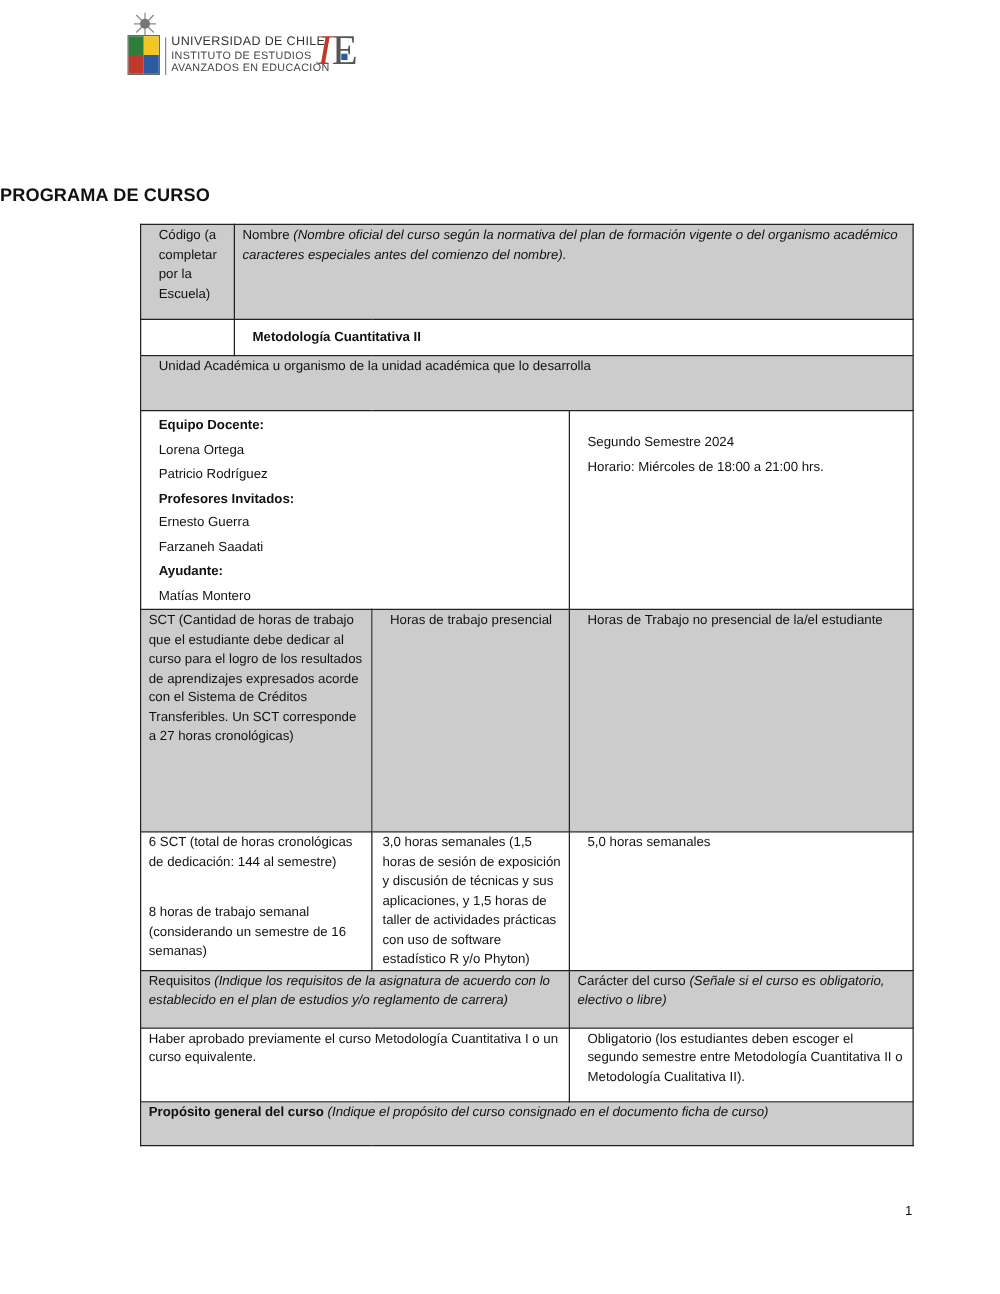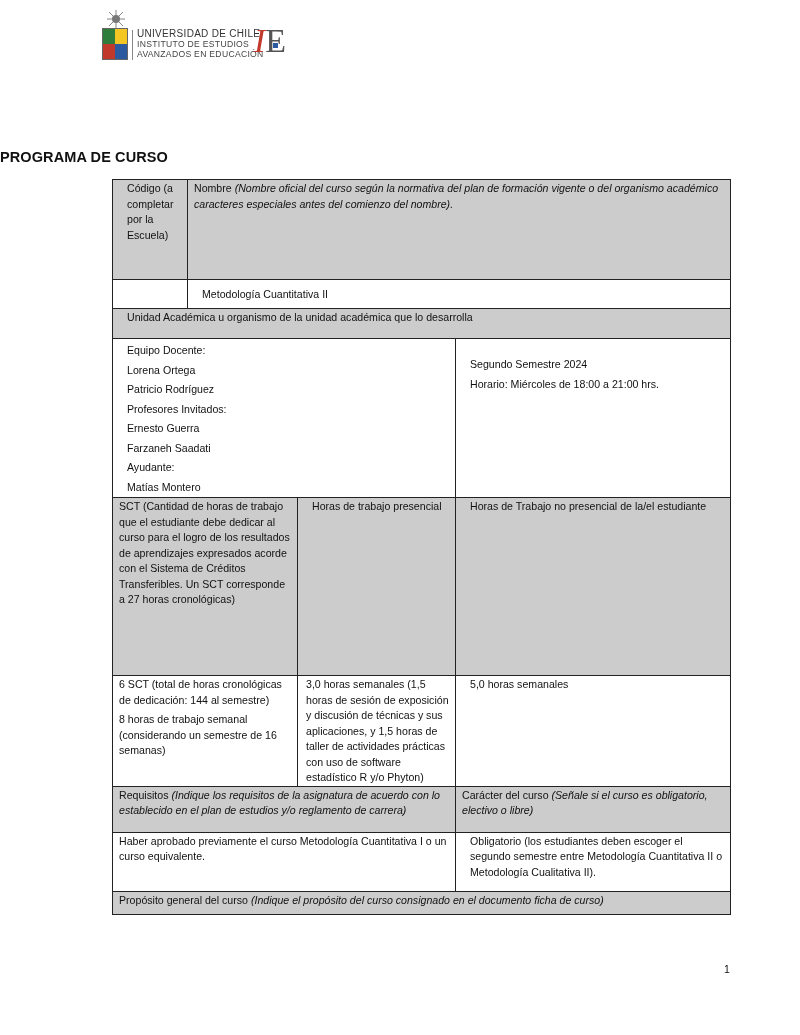--- a/index.html
+++ b/index.html
@@ -36,21 +36,21 @@
   table.prog {
     position: absolute; left: 112px; top: 179px; width: 618px;
     border-collapse: collapse; table-layout: fixed;
     font-size: 10.6px; line-height: 15.5px;
   }
   table.prog td {
     border: 1.4px solid #222; vertical-align: top; padding: 1px 6px 0 6px;
     overflow: hidden;
   }
   .g { background: #cccccc; }
-  .b { font-weight: normal; }
+  .b { font-weight: bold; }
   .i { font-style: italic; }
   .pl { padding-left: 14px !important; }
   .line { display: block; }
   .dlist span { display: block; height: 19.5px; line-height: 19.5px; }
   .pagenum { position: absolute; left: 724px; top: 963px; font-size: 10.5px; }
 </style>
 </head>
 <body>
 
 <div class="logo">
@@ -82,34 +82,34 @@
 <div class="title">PROGRAMA DE CURSO</div>
 
 <table class="prog">
   <colgroup>
     <col style="width:75px">
       <col style="width:110px">
       <col style="width:158px">
       <col style="width:275px">
   </colgroup>
   <tbody>
-      <tr style="height:100px">
+      <tr style="height:76px">
     <td class="g pl" style="padding-right:2px">
       <span>Código (a completar por la Escuela)</span>
     </td>
     <td class="g" colspan="3">
       <span>Nombre</span>
       <span class="i">(Nombre oficial del curso según la normativa del plan de formación vigente o del organismo académico caracteres especiales antes del comienzo del nombre).</span>
     </td>
   </tr>
   <tr style="height:29px">
     <td style="vertical-align:middle"></td>
     <td colspan="3" class="b pl" style="vertical-align:middle">Metodología Cuantitativa II</td>
   </tr>
-  <tr style="height:30px">
+  <tr style="height:44px">
     <td colspan="4" class="g pl">Unidad Académica u organismo de la unidad académica que lo desarrolla</td>
   </tr>
   <tr style="height:155px">
     <td colspan="3" class="pl dlist" style="padding-top:2px">
       <span class="b">Equipo Docente:</span>
       <span>Lorena Ortega</span>
       <span>Patricio Rodríguez</span>
       <span class="b">Profesores Invitados:</span>
       <span>Ernesto Guerra</span>
       <span>Farzaneh Saadati</span>
@@ -122,40 +122,40 @@
     </td>
   </tr>
   <tr style="height:178px">
     <td colspan="2" class="g">SCT (Cantidad de horas de trabajo que el estudiante debe dedicar al curso para el logro de los resultados de aprendizajes expresados acorde con el Sistema de Créditos Transferibles. Un SCT corresponde a 27 horas cronológicas)</td>
     <td class="g pl">Horas de trabajo presencial</td>
     <td class="g pl">Horas de Trabajo no presencial de la/el estudiante</td>
   </tr>
   <tr style="height:104px">
     <td colspan="2">
       <span class="line">6 SCT (total de horas cronológicas de dedicación: 144 al semestre)</span>
-      <span class="line" style="margin-top:4px">8 horas de trabajo semanal (considerando un semestre de 16 semanas)</span>
+      <span class="line" style="margin-top:25px">8 horas de trabajo semanal (considerando un semestre de 16 semanas)</span>
     </td>
     <td class="pl" style="padding-left:8px !important">3,0 horas semanales (1,5 horas de sesión de exposición y discusión de técnicas y sus aplicaciones, y 1,5 horas de taller de actividades prácticas con uso de software estadístico R y/o Phyton)</td>
     <td class="pl">5,0 horas semanales</td>
   </tr>
   <tr style="height:46px">
     <td colspan="3" class="g">
       <span>Requisitos</span>
       <span class="i">(Indique los requisitos de la asignatura de acuerdo con lo establecido en el plan de estudios y/o reglamento de carrera)</span>
     </td>
     <td class="g">
       <span>Carácter del curso</span>
       <span class="i">(Señale si el curso es obligatorio, electivo o libre)</span>
     </td>
   </tr>
   <tr style="height:59px">
     <td colspan="3">Haber aprobado previamente el curso Metodología Cuantitativa I o un curso equivalente.</td>
     <td class="pl">Obligatorio (los estudiantes deben escoger el segundo semestre entre Metodología Cuantitativa II o Metodología Cualitativa II).</td>
   </tr>
-  <tr style="height:23px">
+  <tr style="height:35px">
     <td colspan="4" class="g">
       <span class="b">Propósito general del curso</span>
       <span class="i">(Indique el propósito del curso consignado en el documento ficha de curso)</span>
     </td>
   </tr>
 </tbody>
   </table>
 
 <div class="pagenum">1</div>
 

